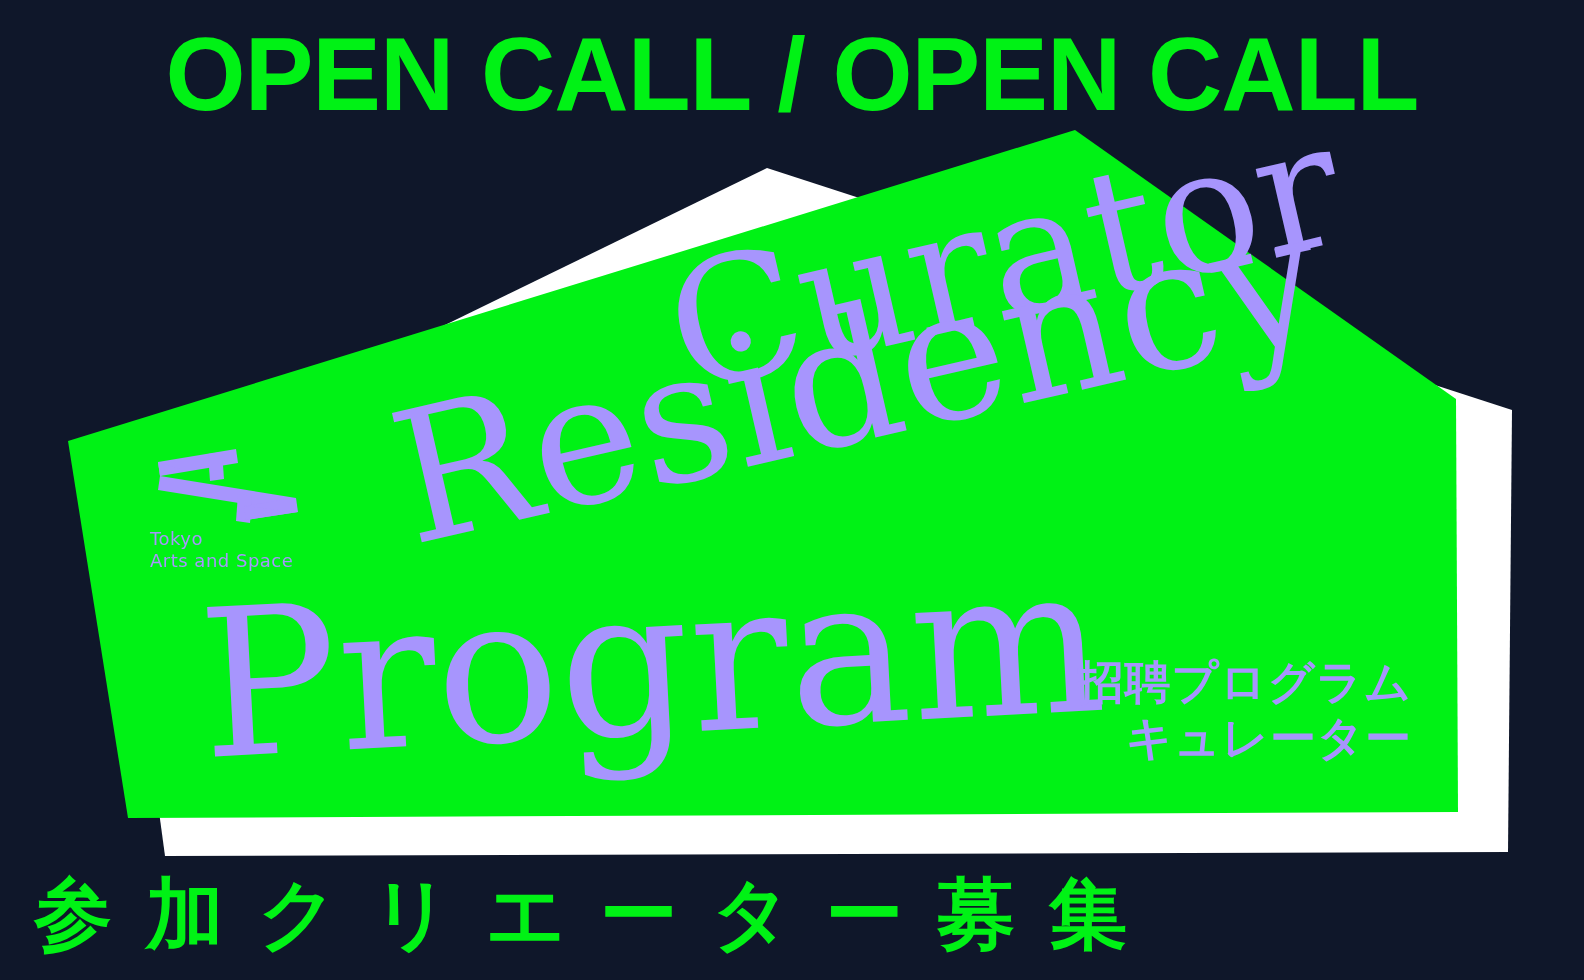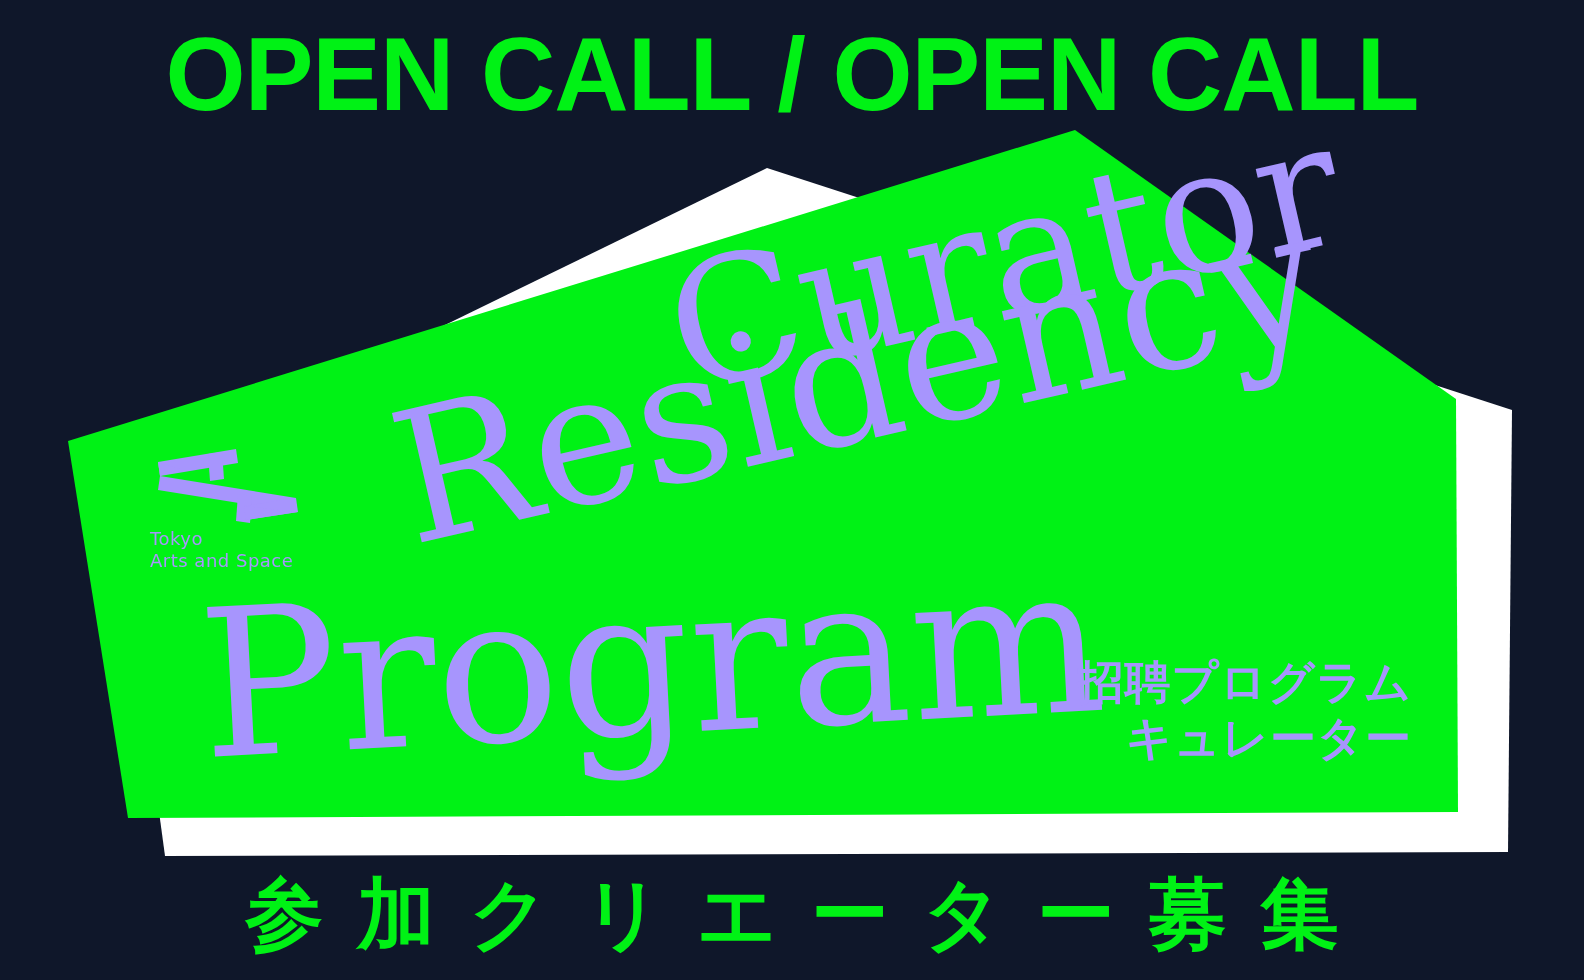--- a/index.html
+++ b/index.html
@@ -133,21 +133,21 @@
 
   
   .footer-band {
     position: absolute;
     left: 0;
     top: 848px;
     width: 1584px;
     height: 132px;
     display: flex;
     align-items: center;
-    justify-content: center;
+    justify-content: flex-start;
     z-index: 40;
   }
   .footer-text {
     color: #00f215;
     font-family: "DejaVu Sans", "Liberation Sans", sans-serif;
     font-weight: bold;
     font-size: 78px;
     line-height: 1;
     letter-spacing: 34px;
     padding-left: 34px;

